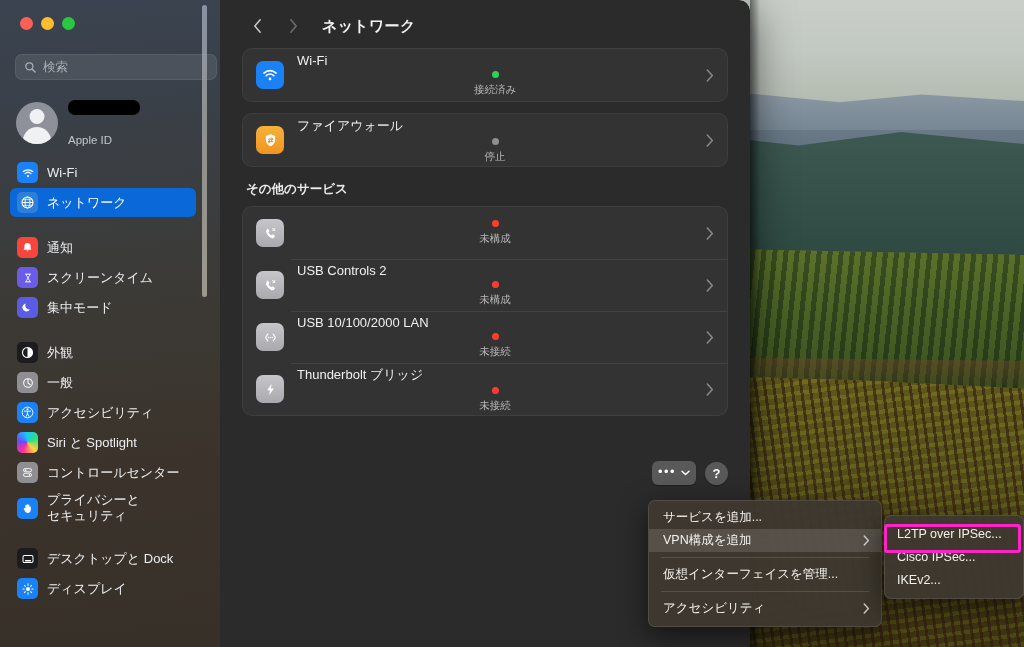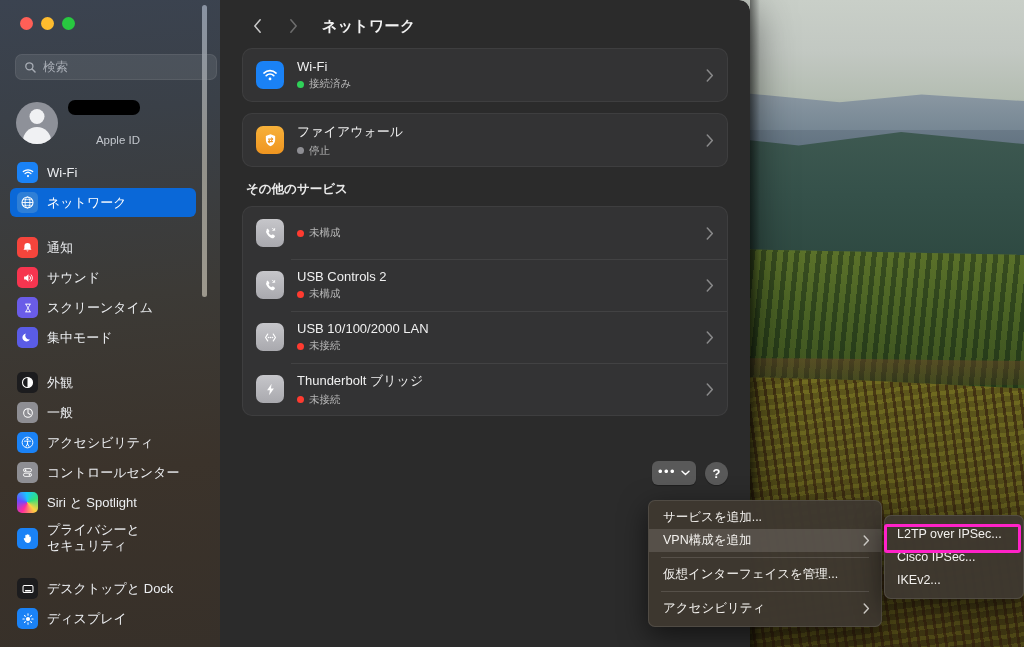--- a/index.html
+++ b/index.html
@@ -92,21 +92,21 @@
     background:#8e9199; position:relative; overflow:hidden;
   }
   .avatar::before {
     content:""; position:absolute; left:50%; top:7px; transform:translateX(-50%);
     width:15px; height:15px; border-radius:50%; background:#f0f1f3;
   }
   .avatar::after {
     content:""; position:absolute; left:50%; top:25px; transform:translateX(-50%);
     width:28px; height:22px; border-radius:14px 14px 0 0; background:#f0f1f3;
   }
-  .acct-text { display:flex; flex-direction:column; gap:19px;align-items:flex-end; }
+  .acct-text { display:flex; flex-direction:column; gap:19px; }
   .redacted { width:72px; height:15px; background:#000; border-radius:7px; }
   .acct-sub { font-size:11.5px; color:#c3c7cd; }
 
   .sb-group { margin-top:2px; }
   .sb-gap { height:13px; }
   .sb-item {
     display:flex; align-items:center; gap:9px;
     height:29px; padding:0 7px; border-radius:6px; margin:1px 0;
     color:#eceef1; font-size:13px; white-space:nowrap;
   }
@@ -152,21 +152,21 @@
   .svc-row + .svc-row::before {
     content:""; position:absolute; left:48px; right:0; top:0; height:1px;
     background:rgba(255,255,255,.075);
   }
   .svc-ico {
     width:28px; height:28px; flex:0 0 28px; border-radius:7px;
     display:flex; align-items:center; justify-content:center; overflow:hidden;
   }
   .svc-text { flex:1; display:flex; flex-direction:column; gap:3px; min-width:0; }
   .svc-name { font-size:13px; color:#f0f0f0; white-space:nowrap; }
-  .svc-status { display:flex; align-items:center; gap:5px; font-size:10.5px; color:#b9b9b9; }
+  .svc-status { display:flex; align-items:center; gap:5px; font-size:10.5px; color:#b9b9b9;flex-direction:column; }
   .dot { width:7px; height:7px; border-radius:50%; flex:0 0 7px; }
   .disc { width:8px; height:13px; opacity:.52; flex:0 0 8px; }
 
   .sec-head { font-size:12.5px; font-weight:700; color:#eaeaea; margin:14px 0 8px 4px; }
 
   .pane-actions {
     position:absolute; right:22px; top:461px;
     display:flex; align-items:center; gap:9px;
   }
   .more-btn {
@@ -298,29 +298,20 @@
             <div class="sb-item">
               <div class="sb-ico" style="background:#f5453c">
                 <svg viewBox="0 0 18 18" width="13" height="13">
                     <path d="M9 2.6a4.3 4.3 0 0 0-4.3 4.3v3L3.5 12.2h11L13.3 9.9v-3A4.3 4.3 0 0 0 9 2.6z" fill="#fff"></path>
                     <path d="M7.4 13.3a1.7 1.7 0 0 0 3.2 0z" fill="#fff"></path>
                   </svg>
               </div>
               <span class="sb-label">通知</span>
             </div>
             <div class="sb-item">
-              <div class="sb-ico" style="background:#f6354f">
-                <svg viewBox="0 0 18 18" width="14" height="14">
-                    <path d="M4 7h2.4L9.6 4.2v9.6L6.4 11H4z" fill="#fff"></path>
-                    <path d="M11.4 6.6a3.4 3.4 0 0 1 0 4.8M13.2 5a5.8 5.8 0 0 1 0 8" stroke="#fff" stroke-width="1.2" fill="none" stroke-linecap="round"></path>
-                  </svg>
-              </div>
-              <span class="sb-label">サウンド</span>
-            </div>
-            <div class="sb-item">
               <div class="sb-ico" style="background:#6a5ce8">
                 <svg viewBox="0 0 18 18" width="12" height="12">
                     <path d="M5.4 3.2h7.2M5.4 14.8h7.2" stroke="#fff" stroke-width="1.5" stroke-linecap="round"></path>
                     <path d="M6.2 3.2c0 3 2.8 4 2.8 5.8s-2.8 2.8-2.8 5.8M11.8 3.2c0 3-2.8 4-2.8 5.8s2.8 2.8 2.8 5.8" stroke="#fff" stroke-width="1.4" fill="none"></path>
                   </svg>
               </div>
               <span class="sb-label">スクリーンタイム</span>
             </div>
             <div class="sb-item">
               <div class="sb-ico" style="background:#5a5ce6">
@@ -355,35 +346,35 @@
             </div>
             <div class="sb-item">
               <div class="sb-ico" style="background:#1a82f6">
                 <svg viewBox="0 0 18 18" width="15" height="15">
                     <circle cx="9" cy="9" r="6.4" fill="none" stroke="#fff" stroke-width="1.1"></circle>
                     <circle cx="9" cy="5.1" r="1.25" fill="#fff"></circle>
                     <path d="M5.3 7.4h7.4M9 7.6v3.1M9 10.7l-1.9 3.1M9 10.7l1.9 3.1" stroke="#fff" stroke-width="1.15" stroke-linecap="round"></path>
                   </svg>
               </div>
               <span class="sb-label">アクセシビリティ</span>
+            </div>
+            <div class="sb-item">
+              <div class="sb-ico" style="background:conic-gradient(from 210deg,#ff2d9b,#6a4cff,#18c8ff,#31e07a,#ffd23f,#ff2d9b)"></div>
+              <span class="sb-label">Siri と Spotlight</span>
             </div>
             <div class="sb-item">
               <div class="sb-ico" style="background:#8e8e93">
                 <svg viewBox="0 0 18 18" width="13" height="13">
                     <rect x="3.4" y="3.6" width="11.2" height="4.4" rx="2.2" fill="none" stroke="#fff" stroke-width="1.2"></rect>
                     <circle cx="6.3" cy="5.8" r="1.2" fill="#fff"></circle>
                     <rect x="3.4" y="10" width="11.2" height="4.4" rx="2.2" fill="none" stroke="#fff" stroke-width="1.2"></rect>
                     <circle cx="11.7" cy="12.2" r="1.2" fill="#fff"></circle>
                   </svg>
               </div>
               <span class="sb-label">コントロールセンター</span>
-            </div>
-            <div class="sb-item">
-              <div class="sb-ico" style="background:conic-gradient(from 210deg,#ff2d9b,#6a4cff,#18c8ff,#31e07a,#ffd23f,#ff2d9b)"></div>
-              <span class="sb-label">Siri と Spotlight</span>
             </div>
             <div class="sb-item two-line">
               <div class="sb-ico" style="background:#1a82f6">
                 <svg viewBox="0 0 18 18" width="13" height="13">
                     <path d="M6 9V4.8a.95.95 0 0 1 1.9 0V8.4m0-.2V3.9a.95.95 0 0 1 1.9 0v4.3m0-.2V4.5a.95.95 0 0 1 1.9 0v4m0-1.2a.95.95 0 0 1 1.9 0v3.5c0 2.6-1.8 4.4-4 4.4s-3.8-1.1-4.4-3L4 9.9a.95.95 0 0 1 1.5-1.2z" fill="#fff"></path>
                   </svg>
               </div>
               <span class="sb-label" style="white-space:pre-line">プライバシーと
 セキュリティ</span>
             </div>

